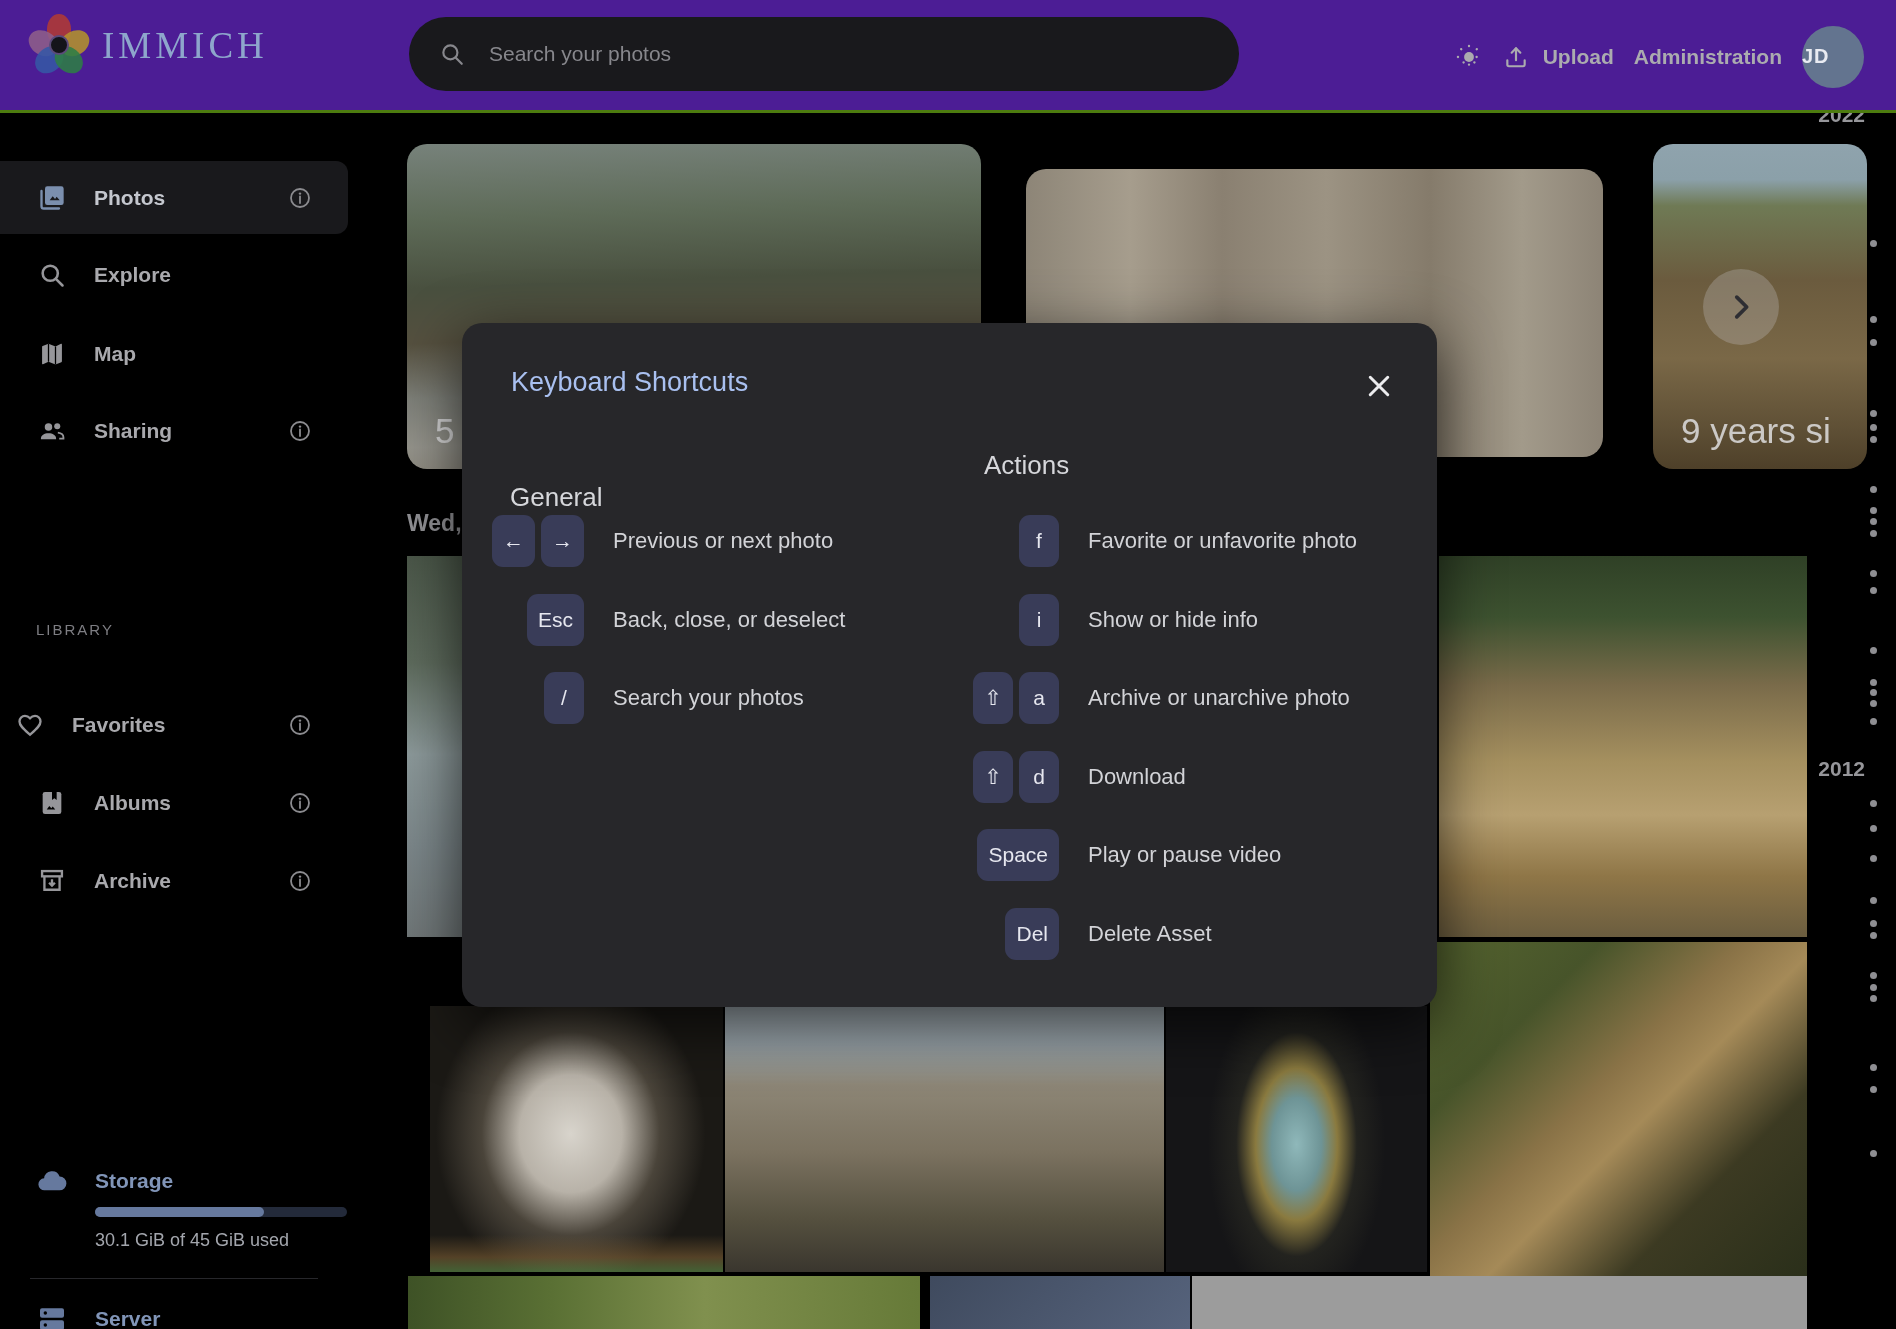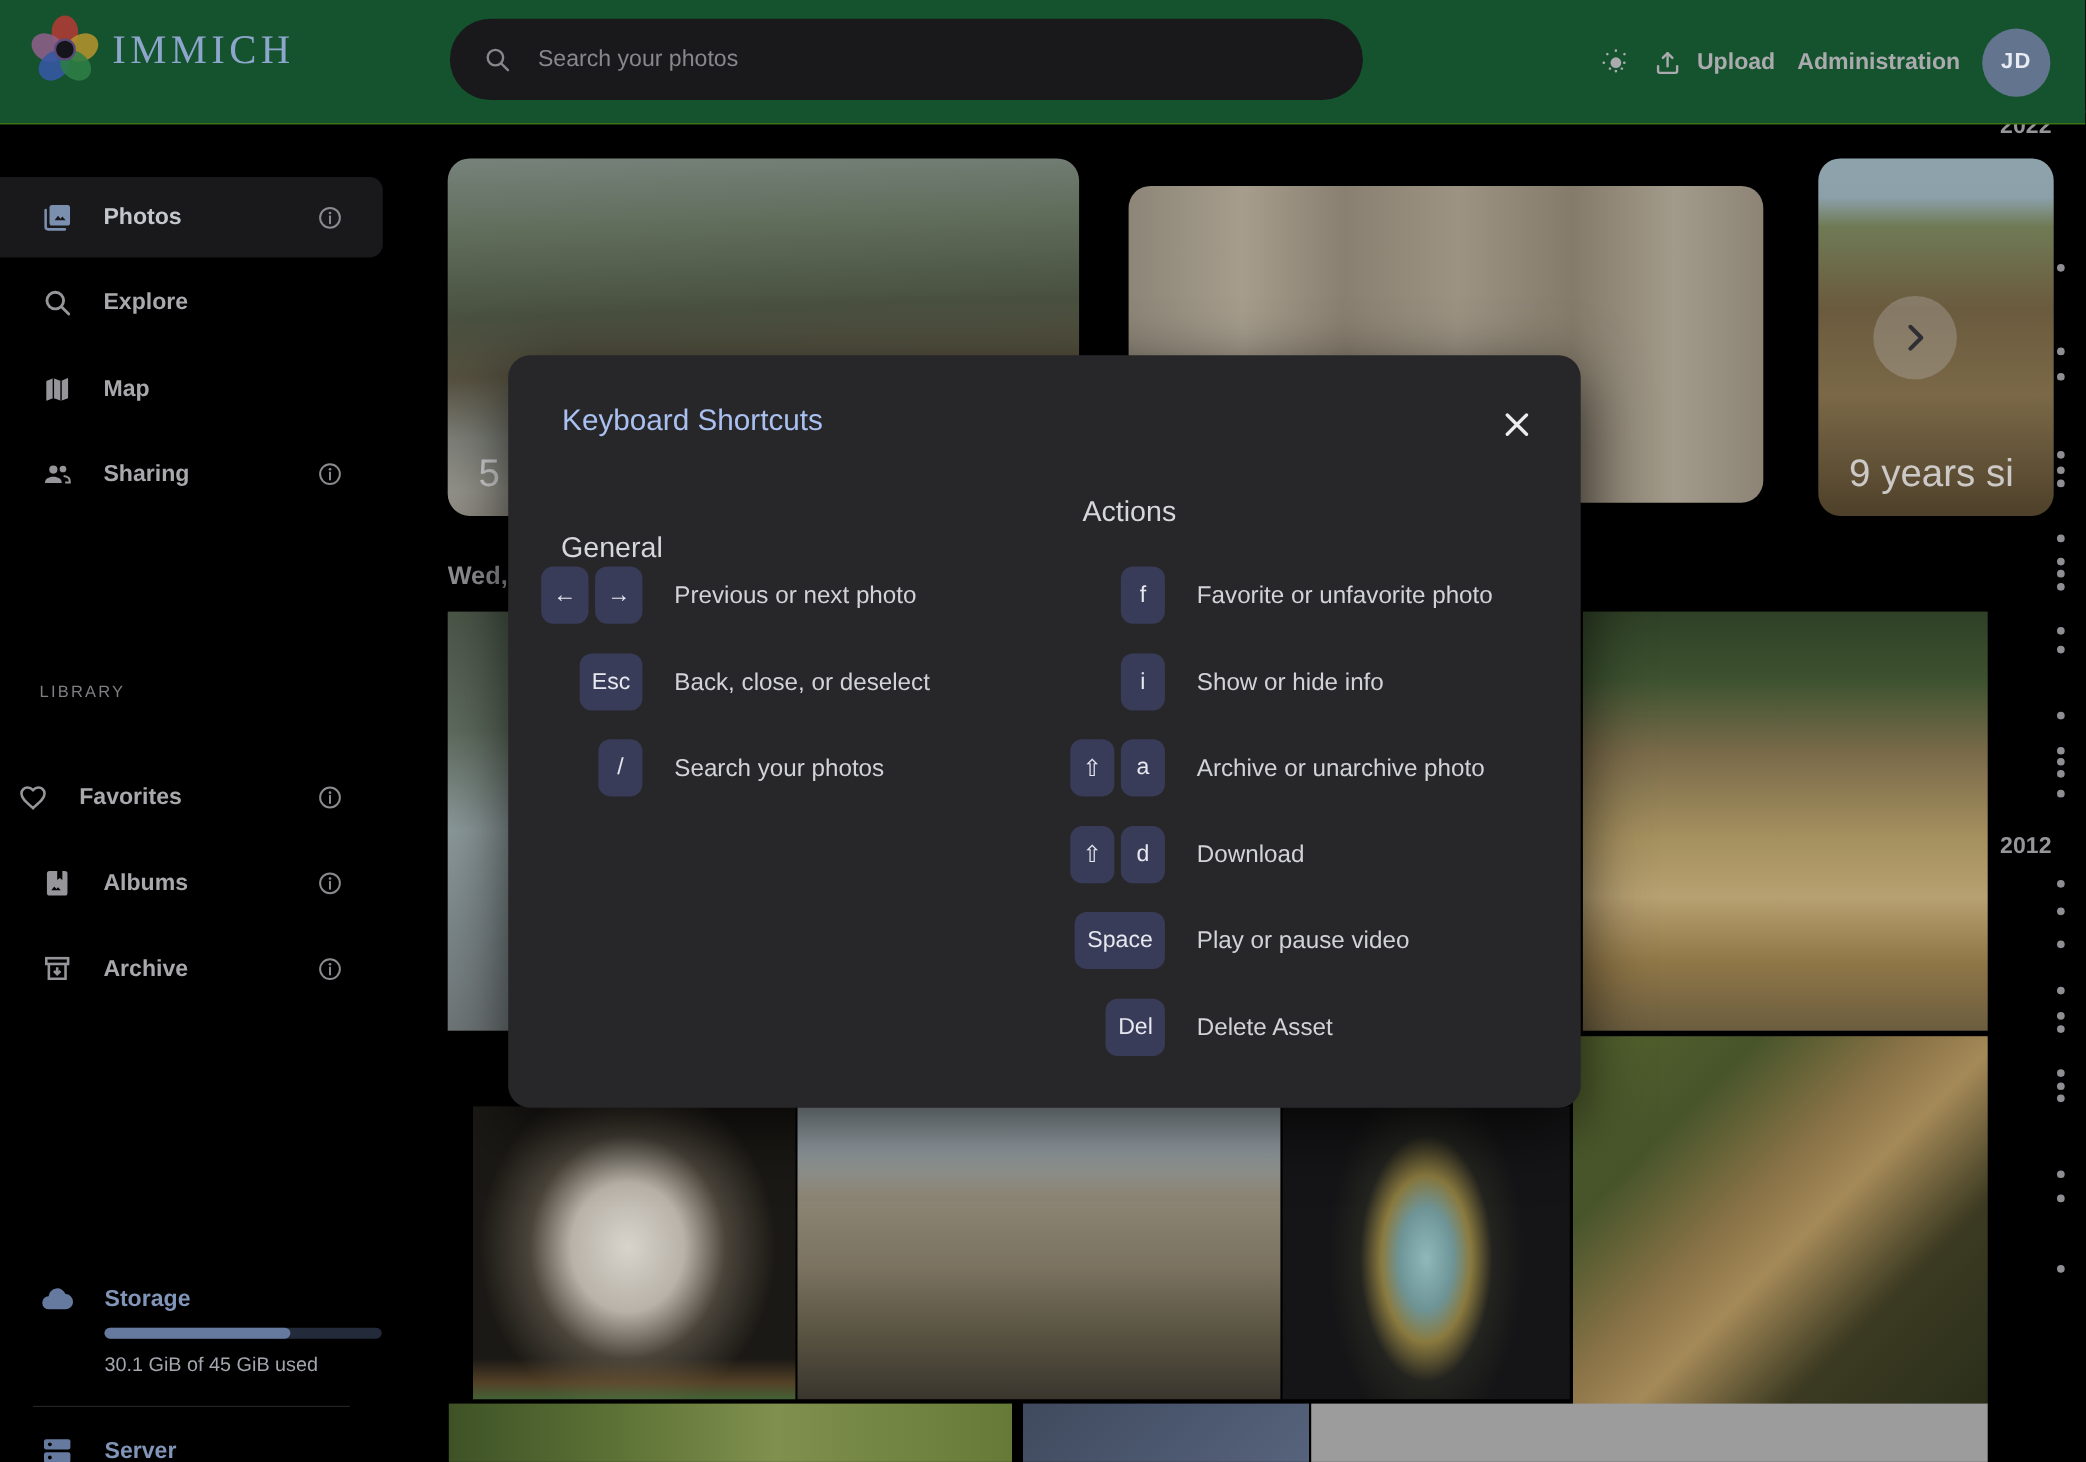--- a/index.html
+++ b/index.html
@@ -1,38 +1,38 @@
 <!DOCTYPE html>
 <html><head>
 <meta charset="utf-8">
 <style>
   * { box-sizing: border-box; margin: 0; padding: 0; }
   html,body { background:#000; }
   body { font-family:"Liberation Sans", sans-serif; }
   #app { position:relative; width:1896px; height:1329px; background:#000; overflow:hidden; }
 
   
-  #topbar { position:absolute; left:0; top:0; width:1896px; height:113px; background:#14532d; border-bottom:1px solid #4d7c0f; z-index:30; }
+  #topbar { position:absolute; left:0; top:0; width:1896px; height:113px; background:#4c1d95; border-bottom:3px solid #4d7c0f; z-index:30; }
   #logo { position:absolute; left:30px; top:14px; display:flex; align-items:center; gap:14px; }
   .flower { position:relative; width:58px; height:62px; }
   .petal { position:absolute; width:24px; height:30px; border-radius:50% 50% 46% 46%; opacity:.88; }
   .p-red    { left:17px; top:0;  background:#b03a34; }
   .p-purple { left:1px;  top:14px; background:#8e5e8a; transform:rotate(-60deg); }
   .p-yellow { left:33px; top:14px; background:#b3922e; transform:rotate(60deg); }
   .p-blue   { left:7px;  top:31px; background:#3558a5; transform:rotate(-130deg); }
   .p-green  { left:27px; top:31px; background:#2e7d46; transform:rotate(130deg); }
   .f-core   { position:absolute; left:19px; top:21px; width:20px; height:20px; border-radius:50%; background:#14141a; border:2px solid #5b4a7a; }
   #logo-text { font-family:"Liberation Serif", serif; font-size:37px; letter-spacing:4px; color:#8ea6cc; font-weight:500; }
   #searchbar { position:absolute; left:409px; top:17px; width:830px; height:74px; border-radius:38px; background:#19191c; display:flex; align-items:center; padding:0 30px; gap:24px; }
   #searchbar svg { flex:0 0 auto; }
   #search-input { background:transparent; border:none; outline:none; color:#cfcfd3; font-size:21px; width:100%; font-family:inherit; }
   #search-input::placeholder { color:#87878c; }
   #topbar-right { position:absolute; right:32px; top:0; height:113px; display:flex; align-items:center; gap:20px; }
   .tb-btn { display:flex; align-items:center; gap:14px; color:#ababaf; font-size:21px; font-weight:700; cursor:pointer; }
-  #avatar { width:62px; height:62px; border-radius:50%; background:#63748f; color:#e9ebf2; display:flex; align-items:center; justify-content:center; font-size:20px; font-weight:700; letter-spacing:1px; }
+  #avatar { width:62px; height:62px; border-radius:50%; background:#63748f; color:#e9ebf2; display:flex; align-items:center; font-size:20px; font-weight:700; letter-spacing:1px; }
 
   
   #sidebar { position:absolute; left:0; top:113px; width:348px; height:1216px; background:#000; z-index:20; }
   .side-item { position:absolute; left:0; width:348px; height:73px; display:flex; align-items:center; padding-left:38px; gap:28px; color:#a9a9ad; cursor:pointer; border-radius:0 12px 12px 0; }
   .side-item .lbl { font-size:21px; font-weight:700; }
   .side-item.active { background:#19191c; color:#c4c7ce; }
   .side-item.active .item-ic { color:#7b8fae; }
   .item-ic { width:28px; height:28px; color:#96969a; display:flex; }
   .info-btn { position:absolute; right:36px; width:24px; height:24px; color:#8b8b8f; display:flex; cursor:pointer; }
   #lib-heading { position:absolute; left:36px; top:508px; font-size:15px; letter-spacing:2px; color:#7e7e83; font-weight:400; }

